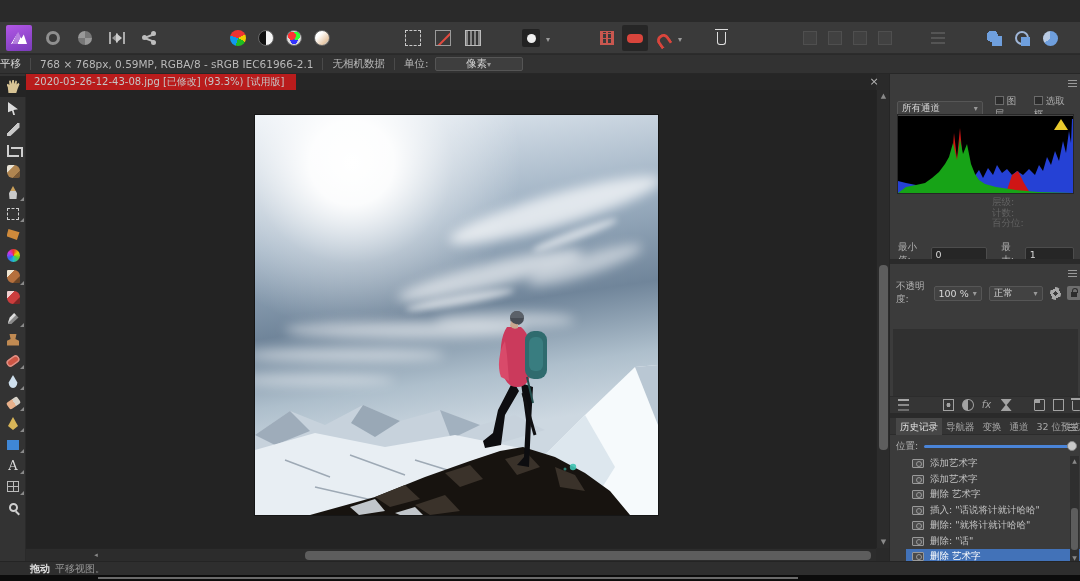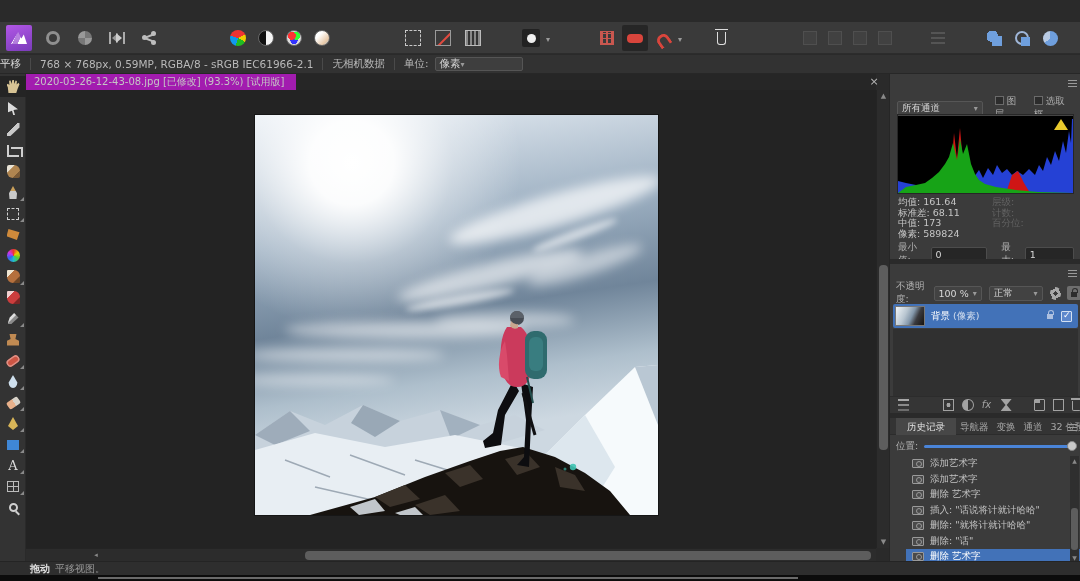--- a/index.html
+++ b/index.html
@@ -58,26 +58,26 @@
   .i-geo2{width:15px;height:15px;position:relative;}
   .i-geo2:before{content:"";position:absolute;left:0;top:0;width:10px;height:10px;border-radius:50%;border:2px solid #9fb6d8;}
   .i-geo2:after{content:"";position:absolute;right:0;bottom:0;width:9px;height:9px;background:#6f9fdd;}
   .i-geo3{width:15px;height:15px;background:conic-gradient(#6f9fdd 0 65%,#b9cbe4 0);border-radius:50%;}
   .i-arr{width:14px;height:14px;border:1px solid #888;background:#555;}
   .i-align{width:14px;height:12px;background:repeating-linear-gradient(0deg,#999 0 2px,transparent 2px 5px);}
 
   
   #ctxbar{position:absolute;left:0;top:55px;width:1080px;height:19px;background:#323232;border-bottom:1px solid #272727;display:flex;align-items:center;color:#b9b9b9;font-size:10.5px;}
   #ctxbar .sep{width:1px;height:12px;background:#4a4a4a;margin:0 9px;}
-  .unitbox{display:inline-flex;align-items:center;justify-content:flex-start;width:88px;height:14px;background:#3e3e3e;border:1px solid #555;border-radius:2px;padding:0 4px;margin-left:6px;color:#d5d5d5;}
+  .unitbox{display:inline-flex;align-items:center;justify-content:center;width:88px;height:14px;background:#3e3e3e;border:1px solid #555;border-radius:2px;padding:0 4px;margin-left:6px;color:#d5d5d5;}
   .unitbox:after{content:"▾";color:#999;font-size:8px;}
 
   
   #tabbar{position:absolute;left:26px;top:74px;width:850px;height:16px;background:#262626;display:flex;align-items:center;}
-  #doctab{height:16px;line-height:16px;background:#a21caf;color:#c5c5c5;font-size:10px;padding:0 12px 0 8px;}
+  #doctab{height:16px;line-height:16px;background:#b91c1c;color:#c5c5c5;font-size:10px;padding:0 12px 0 8px;}
   #viewclose{position:absolute;right:-6px;top:0;width:16px;height:16px;color:#b5b5b5;font-size:11px;text-align:center;line-height:16px;}
 
   
   #lefttools{position:absolute;left:0;top:74px;width:26px;height:487px;background:#333333;border-right:1px solid #2a2a2a;}
   .tool{position:absolute;left:0;width:26px;height:21px;display:flex;align-items:center;justify-content:center;}
   .tool.selt{background:#242424;}
   .fly:after{content:"";position:absolute;right:2px;bottom:2px;border-left:4px solid transparent;border-bottom:4px solid #8a8a8a;}
   
   .g-hand{width:13px;height:13px;background:#d7c394;clip-path:polygon(15% 100%,10% 55%,0 35%,12% 28%,22% 40%,20% 5%,32% 3%,38% 30%,45% 0,57% 0,60% 30%,70% 4%,80% 8%,78% 35%,92% 22%,100% 32%,85% 70%,75% 100%);}
   .g-move{width:10px;height:13px;background:#dcdcdc;clip-path:polygon(0 0,100% 55%,55% 62%,70% 100%,52% 100%,40% 68%,0 78%);}
@@ -482,39 +482,20 @@
             <path fill="#2744e0" opacity="0.95" d="M0,78 L0,66 L8,68 L18,70 L32,72 L50,73 L66,71 L76,62 L81,55 L85,63 L90,53 L95,60 L99,50 L104,58 L109,54 L114,60 L119,56 L125,60 L131,54 L137,60 L141,50 L145,56 L149,42 L153,50 L157,36 L161,46 L165,26 L168,38 L171,16 L173,28 L174,4 L175,4 L175,78 Z"></path>
             <path fill="#cf1515" d="M44,78 L49,70 L53,58 L56,18 L59,44 L62,13 L65,48 L68,33 L71,58 L75,70 L79,78 Z M108,78 L114,60 L120,56 L126,68 L132,78 Z"></path>
             <path fill="#17a317" d="M0,78 L8,72 L18,70 L27,68 L34,63 L41,57 L47,49 L51,42 L55,28 L59,45 L62,24 L65,39 L69,29 L73,49 L77,59 L81,65 L87,69 L98,72 L118,75 L140,77 L175,78 Z"></path>
           </g>
           <g fill="#555" opacity="0.8">
             <rect x="0" y="0" width="175" height="1"></rect>
           </g>
         </svg>
         <span class="warn"></span>
       </div>
-      <div style="position:absolute;left:8px;top:123px">
-
-      <div class="srow">
-            <span class="sl">均值:</span>
-            <span class="sv">161.64</span>
-          </div>
-          <div class="srow">
-            <span class="sl">标准差:</span>
-            <span class="sv">68.11</span>
-          </div>
-          <div class="srow">
-            <span class="sl">中值:</span>
-            <span class="sv">173</span>
-          </div>
-          <div class="srow">
-            <span class="sl">像素:</span>
-            <span class="sv">589824</span>
-          </div>
-        </div>
       <div style="position:absolute;left:102px;top:123px">
 
       <div class="dimrow">层级:</div>
           <div class="dimrow">计数:</div>
           <div class="dimrow">百分位:</div>
         </div>
       <div style="position:absolute;left:8px;top:167px;width:176px;display:flex;align-items:center;font-size:9.5px;color:#b5b5b5">
         <span>最小值:</span>
         <span class="inp" style="width:60px;margin-left:3px">0</span>
         <span style="margin-left:14px">最大:</span>
@@ -532,45 +513,39 @@
             <span>100 %</span>
           </span>
         <span class="dd" style="width:58px;margin-left:7px">
             <span>正常</span>
           </span>
         <span class="gear"></span>
         <span class="lockbtn">
             <span class="locksym"></span>
           </span>
       </div>
-      <div class="layerrow">
-        <span class="lthumb"></span>
-        <span style="font-size:9.5px;flex:1"><span>背景</span> <span style="opacity:.75">(像素)</span></span>
-        <span class="llock"></span>
-        <span class="lcheck"></span>
-      </div>
       <div class="layerempty"></div>
       <div class="lybar">
         <span class="lyicon ic-stack" style="margin-right:26px"></span>
         <span class="lyicon ic-mask"></span>
         <span class="lyicon ic-adj"></span>
         <span class="lyicon ic-fx"></span>
         <span class="lyicon ic-hour"></span>
         <span class="lyicon ic-group" style="margin-left:22px"></span>
         <span class="lyicon ic-new"></span>
         <span class="lyicon ic-trash"></span>
       </div>
     </div>
 
     <div class="gap" style="top:339px"></div>
 
     <div class="pgroup" style="top:344px;height:143px">
       <div class="ptabs">
 
-      <span class="ptab sel" style="padding:0 11px">历史记录</span>
+      <span class="ptab sel" style="padding:0 4px">历史记录</span>
           <span class="ptab" style="padding:0 4px">导航器</span>
           <span class="ptab" style="padding:0 4px">变换</span>
           <span class="ptab" style="padding:0 4px">通道</span>
           <span class="ptab" style="padding:0 4px">32 位预览</span>
         </div>
       <span class="pmenu"></span>
       <div class="posrow">
         <span>位置:</span>
         <span class="slider">
             <span class="knob"></span>

